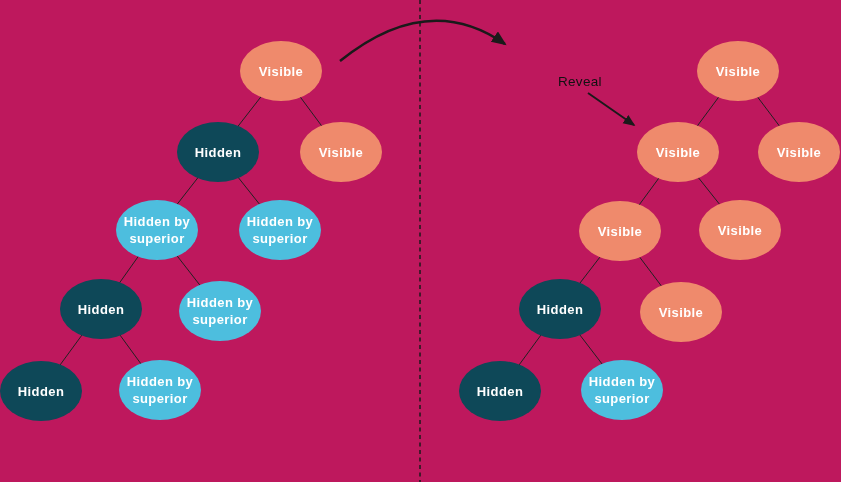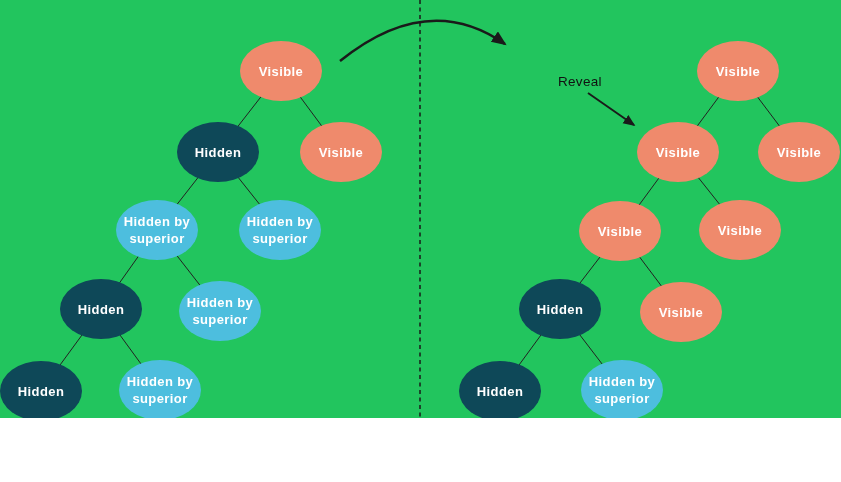--- a/index.html
+++ b/index.html
@@ -1,16 +1,16 @@
 <!DOCTYPE html>
 <html><head>
 <meta charset="utf-8">
 <style>
   html,body{margin:0;padding:0;background:#ffffff;}
-  .stage{position:relative;width:841px;height:418px;background:#22c55e;overflow:hidden;
+  .stage{position:relative;width:841px;height:482px;background:#be185d;overflow:hidden;
          font-family:"Liberation Sans", sans-serif;}
   svg{display:block;}
   .node-label{font-family:"Liberation Sans", sans-serif;font-size:13px;font-weight:600;
               letter-spacing:.4px;fill:#ffffff;text-anchor:middle;}
   .annot-label{font-family:"Liberation Sans", sans-serif;font-size:13.5px;font-weight:500;
                letter-spacing:.3px;fill:#111111;}
 </style>
 </head>
 <body>
 

